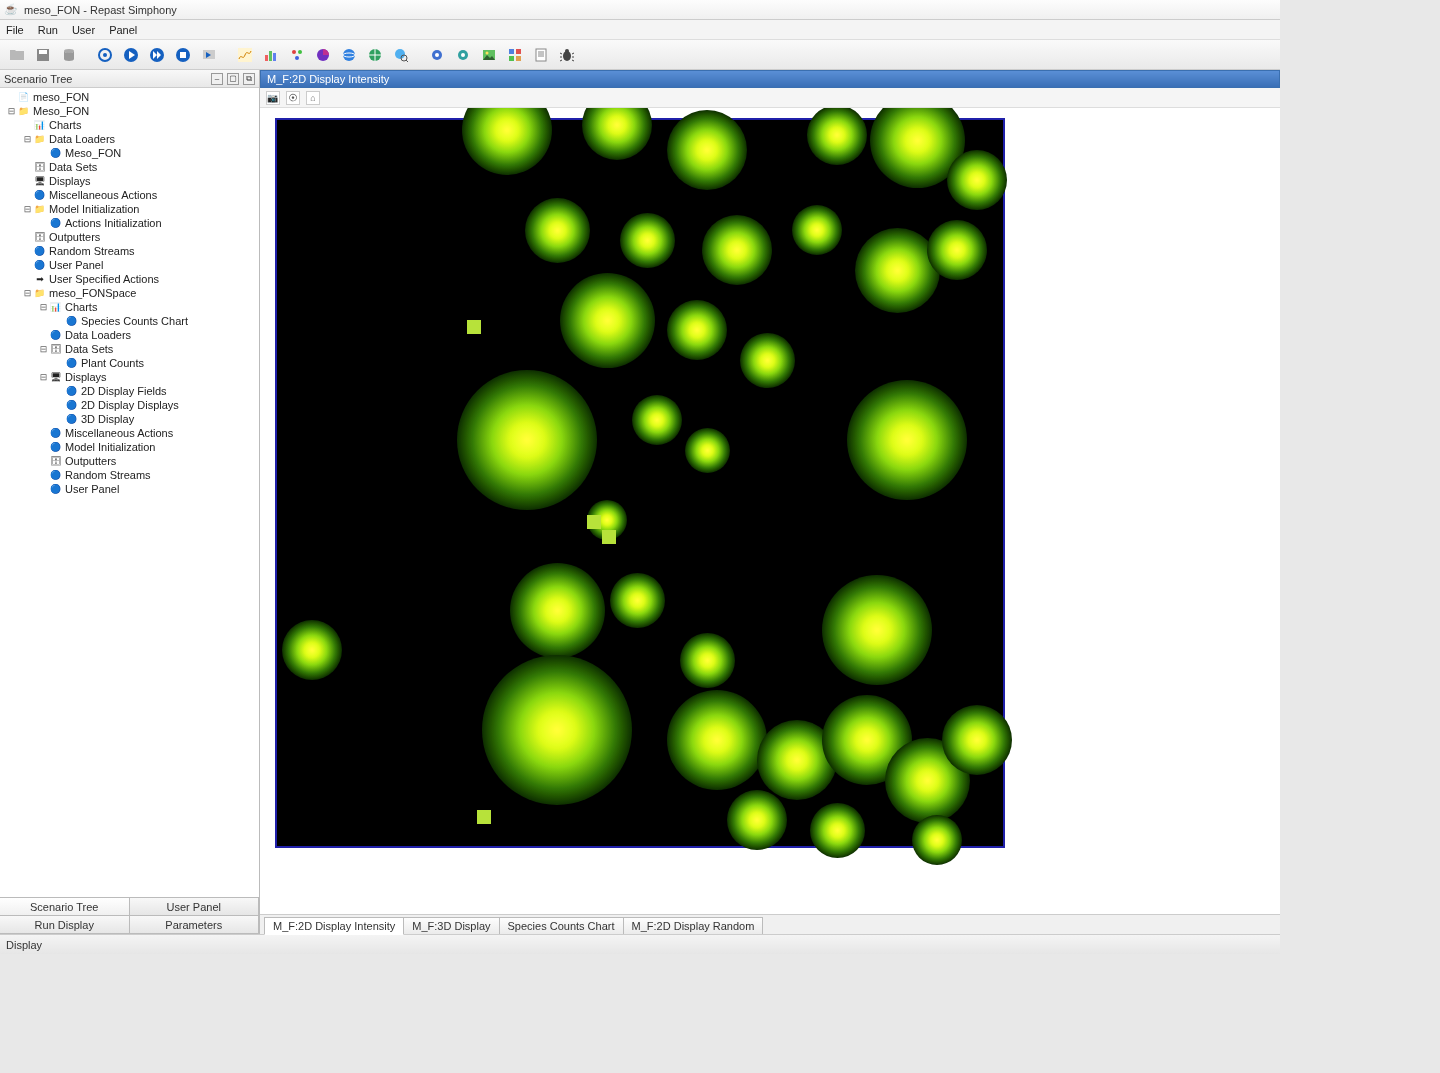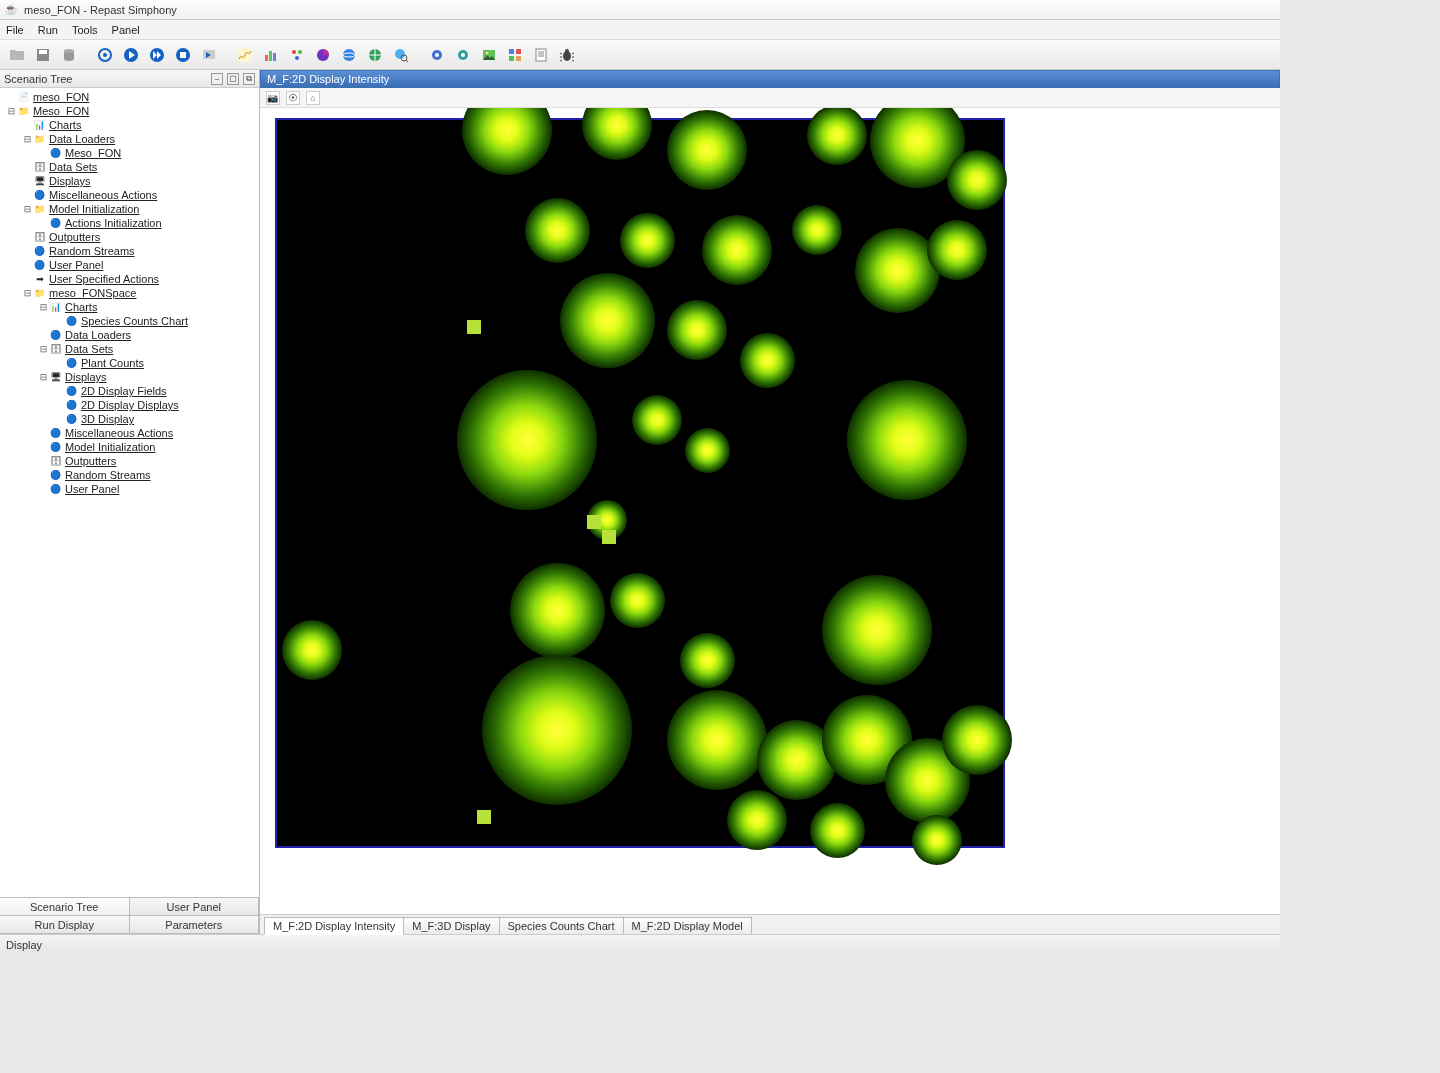--- a/index.html
+++ b/index.html
@@ -21,21 +21,21 @@
 
 .sidebar { width:260px; background:#fff; border-right:1px solid #bbb; display:flex; flex-direction:column; }
 .panel-header { height:18px; background: linear-gradient(#f8f8f8,#e8e8e8); border-bottom:1px solid #ccc; display:flex; align-items:center; padding:0 4px; gap:4px; color:#333;}
 .panel-header .spacer { flex:1; }
 .panel-ctrl { width:12px; height:12px; border:1px solid #999; font-size:8px; display:flex; align-items:center; justify-content:center; background:#f0f0f0; }
 
 .tree { flex:1; overflow:auto; padding:2px 2px; color:#222; line-height:14px; }
 .tree-node { display:flex; align-items:center; height:14px; white-space:nowrap; }
 .tree-node .tw { width:11px; text-align:center; color:#666; font-size:9px;}
 .tree-node .ic { width:14px; display:inline-flex; justify-content:center; }
-.tree-node .lbl { padding-left:2px;text-decoration:underline; }
+.tree-node .lbl { padding-left:2px; }
 .ind { display:inline-block; }
 
 .sidebar-tabs { display:grid; grid-template-columns:1fr 1fr; grid-template-rows:18px 18px; border-top:1px solid #ccc;}
 .sidebar-tabs div { border:1px solid #bbb; margin:-1px 0 0 -1px; display:flex; align-items:center; justify-content:center; background:linear-gradient(#f8f8f8,#e6e6e6); color:#333; }
 .sidebar-tabs div.active { background:linear-gradient(#ffffff,#f0f0f0); }
 
 .content { flex:1; display:flex; flex-direction:column; min-width:0;}
 .view-header { height:18px; background: linear-gradient(#5a8fd6,#3a6fb6); color:#fff; display:flex; align-items:center; padding:0 6px; border:1px solid #3a6fb0;}
 .view-toolbar { height:20px; background:#f5f5f5; display:flex; align-items:center; gap:6px; padding:0 6px; border-bottom:1px solid #ddd;}
 .view-toolbar .mini { width:14px; height:14px; border:1px solid #ccc; display:flex; align-items:center; justify-content:center; font-size:9px; color:#555; background:#fff;}
@@ -56,21 +56,21 @@
 <body>
 
 <div class="titlebar">
   <span class="java-icon">☕</span>
   <span class="title">meso_FON - Repast Simphony</span>
 </div>
 
 <div class="menubar">
   <span>File</span>
   <span>Run</span>
-  <span>Tools</span>
+  <span>User</span>
   <span>Panel</span>
 </div>
 
 <div class="toolbar">
   <div class="tb-btn">
       <svg viewBox="0 0 16 16">
         <path fill="#b8b8b8" d="M1 3h5l1 1h8v9H1z"></path>
       </svg>
     </div>
   <div class="tb-btn">
@@ -449,20 +449,20 @@
             <div class="pix" style="left: 310px; top: 395px;"></div>
             <div class="pix" style="left: 325px; top: 410px;"></div>
             <div class="pix" style="left: 200px; top: 690px;"></div>
           </div>
       </div>
     </div>
     <div class="bottom-tabs">
       <div class="tab active">M_F:2D Display Intensity</div>
       <div class="tab">M_F:3D Display</div>
       <div class="tab">Species Counts Chart</div>
-      <div class="tab">M_F:2D Display Model</div>
+      <div class="tab">M_F:2D Display Random</div>
     </div>
   </div>
 </div>
 
 <div class="statusbar">
   <span>Display</span>
 </div>
 
 </body></html>

